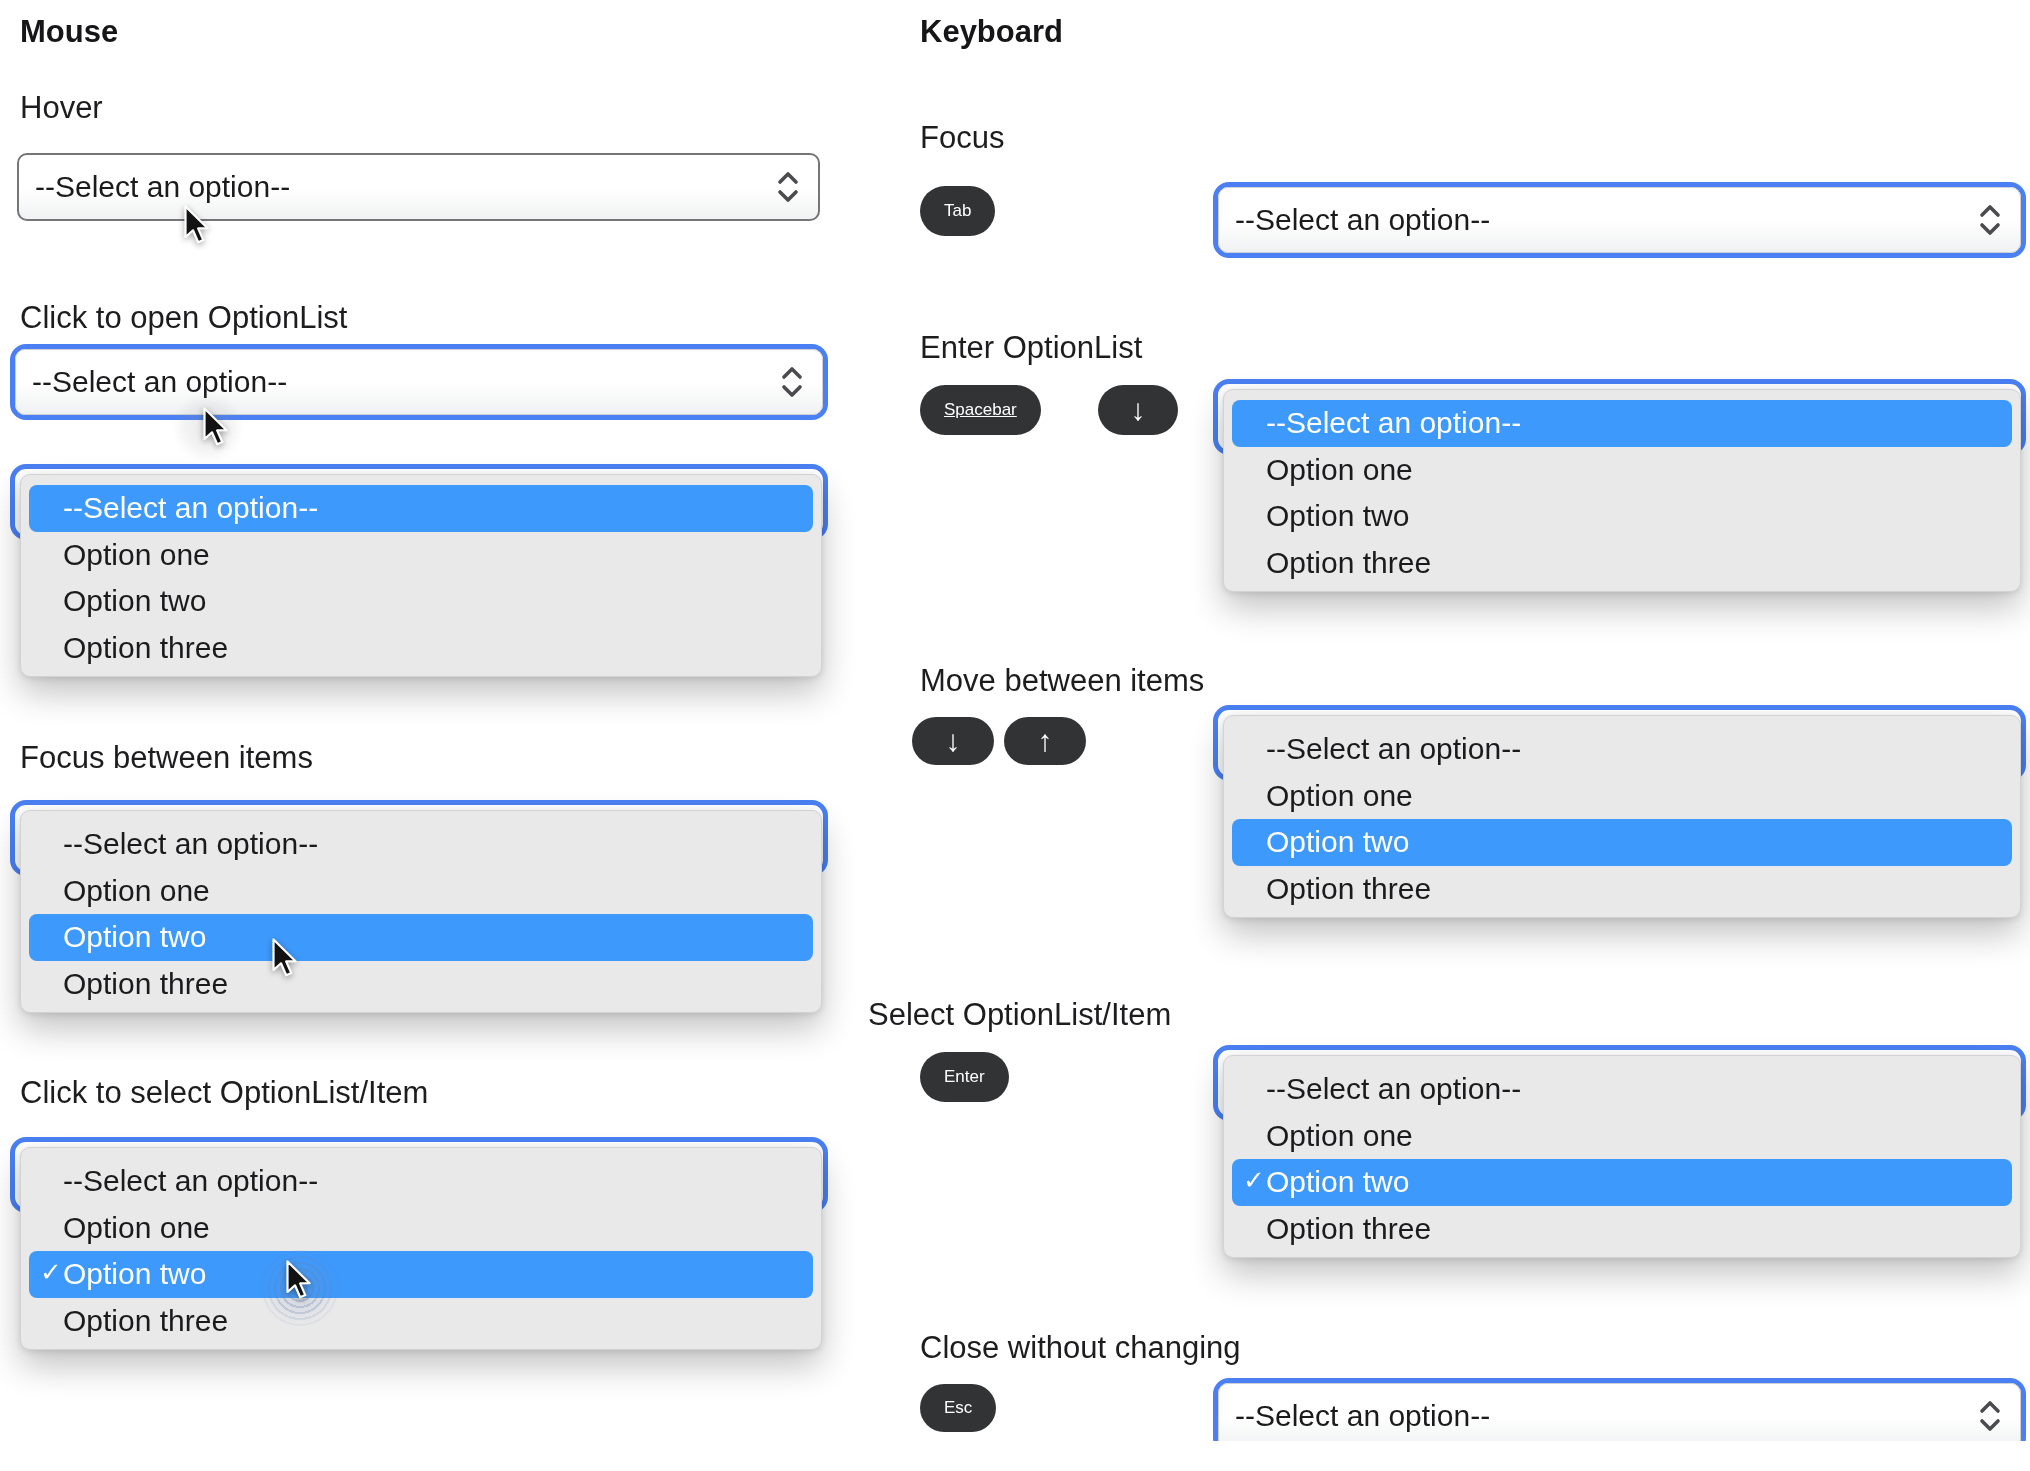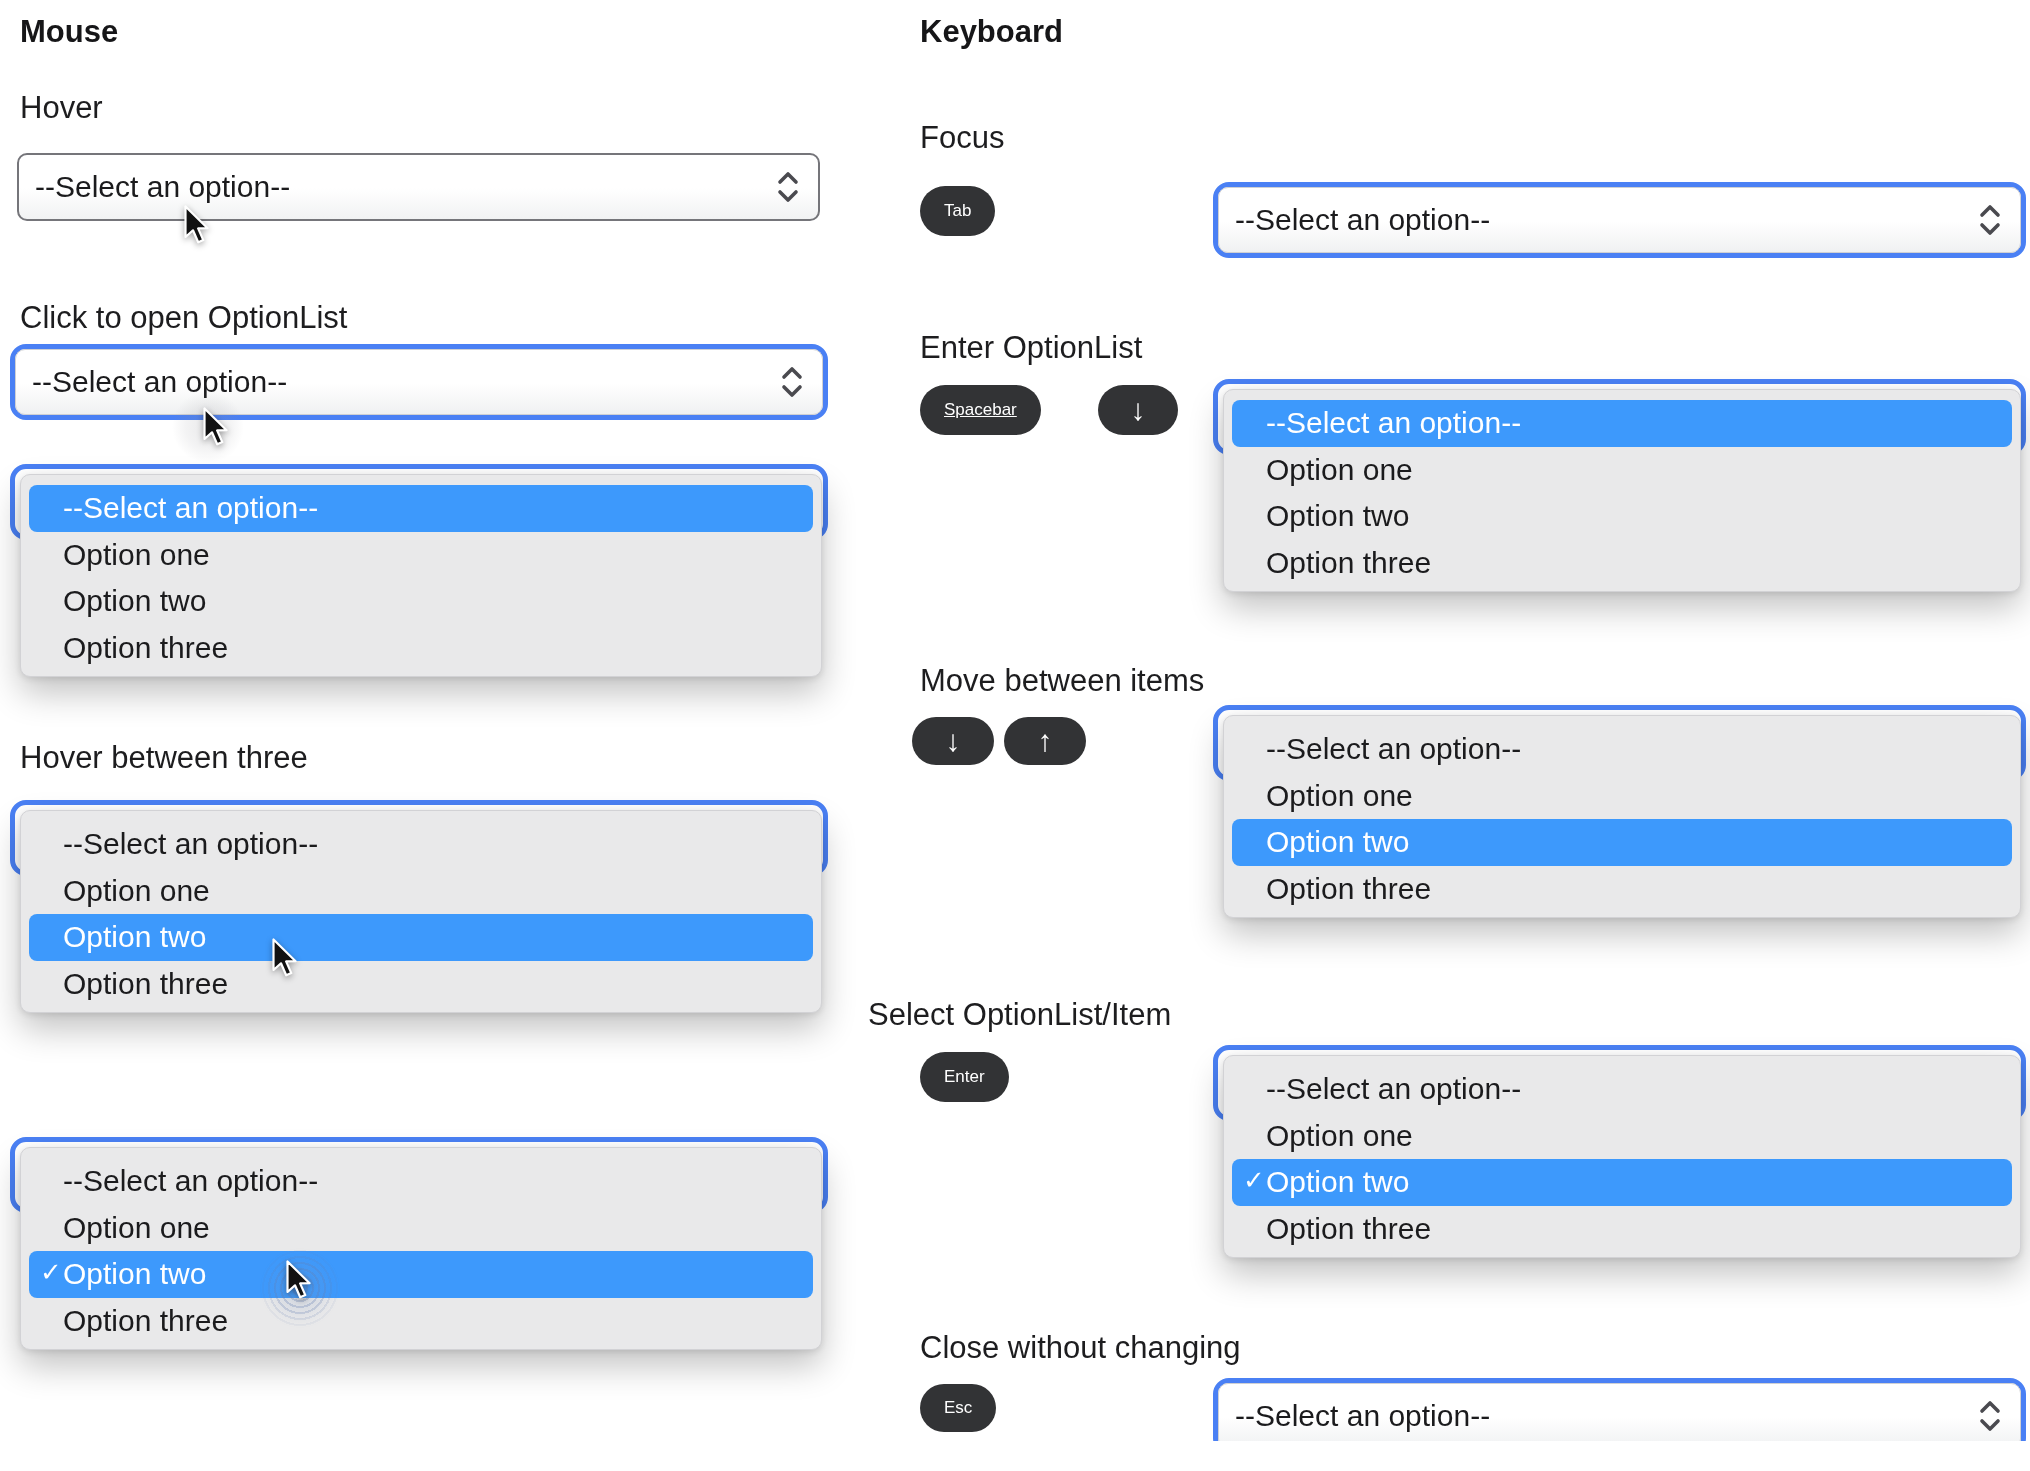--- a/index.html
+++ b/index.html
@@ -84,32 +84,33 @@
   </svg>
 
   <div class="ring" style="left:10px;top:464px;width:818px;height:76px;"></div>
   <div class="panel" style="left:20px;top:474px;width:802px;">
     <div class="row hl">--Select an option--</div>
     <div class="row">Option one</div>
     <div class="row">Option two</div>
     <div class="row">Option three</div>
   </div>
 
-  <div class="lbl" style="left:20px;top:740px;">Hover between three</div>
+  <div class="lbl" style="left:20px;top:740px;">Focus between items</div>
   <div class="ring" style="left:10px;top:800px;width:818px;height:76px;"></div>
   <div class="panel" style="left:20px;top:810px;width:802px;">
     <div class="row">--Select an option--</div>
     <div class="row">Option one</div>
     <div class="row hl">Option two</div>
     <div class="row">Option three</div>
   </div>
   <svg class="cursor" style="left:271px;top:938px;" width="26" height="40" viewBox="0 0 26 40">
     <path d="M2.5 1.5 L2.5 32 L10 25.3 L15.2 37.3 L20.3 35.1 L15.1 23.4 L24.6 23.2 Z" fill="#121212" stroke="#ffffff" stroke-width="2.2" stroke-linejoin="round"></path>
   </svg>
 
+  <div class="lbl" style="left:20px;top:1075px;">Click to select OptionList/Item</div>
   <div class="ring" style="left:10px;top:1137px;width:818px;height:76px;"></div>
   <div class="panel" style="left:20px;top:1147px;width:802px;">
     <div class="row">--Select an option--</div>
     <div class="row">Option one</div>
     <div class="row hl">
       <span class="check">✓</span>
       <span>Option two</span>
     </div>
     <div class="row">Option three</div>
   </div>

